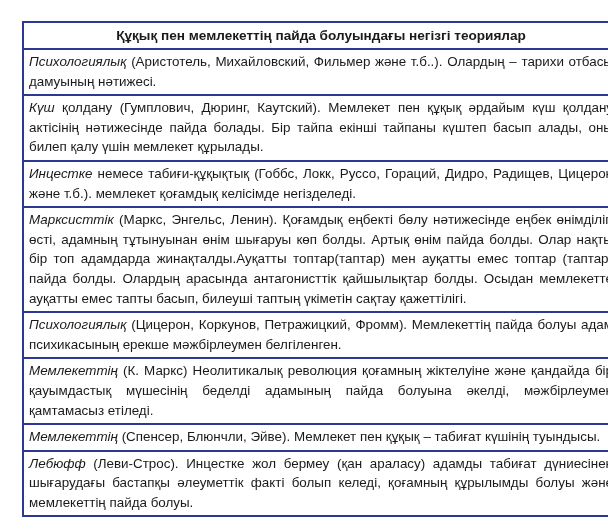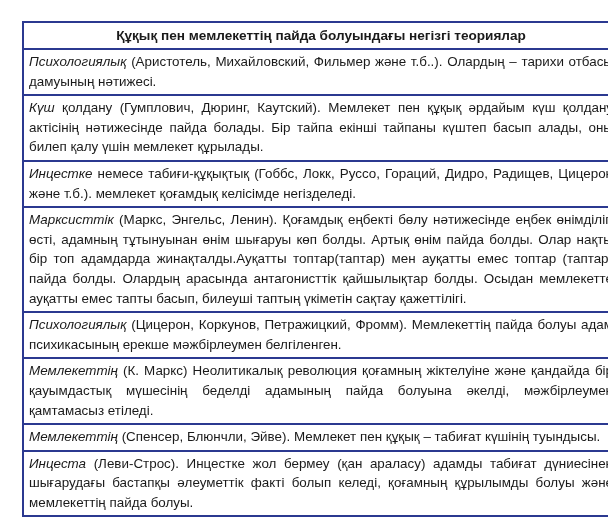--- a/index.html
+++ b/index.html
@@ -19,14 +19,14 @@
 
 <div class="tbl">
   <div class="row head">Құқық пен мемлекеттің пайда болуындағы негізгі теориялар</div>
   <div class="row"><span class="term">Психологиялық</span><span> (Аристотель, Михайловский, Фильмер және т.б..). Олардың  – тарихи отбасы дамуының нәтижесі.</span></div>
   <div class="row"><span class="term">Күш</span><span> қолдану (Гумплович, Дюринг, Каутский). Мемлекет пен құқық әрдайым күш қолдану актісінің нәтижесінде пайда болады. Бір тайпа екінші тайпаны күштеп басып алады, оны билеп қалу үшін мемлекет құрылады.</span></div>
   <div class="row"><span class="term">Инцестке</span><span> немесе табиғи-құқықтық (Гоббс, Локк, Руссо, Гораций, Дидро, Радищев, Цицерон және т.б.). мемлекет қоғамдық келісімде негізделеді.</span></div>
   <div class="row"><span class="term">Марксисттік</span><span> (Маркс, Энгельс, Ленин). Қоғамдық еңбекті бөлу нәтижесінде еңбек өнімділігі өсті, адамның тұтынуынан өнім шығаруы көп болды. Артық өнім пайда болды. Олар нақты бір топ адамдарда жинақталды.Ауқатты топтар(таптар) мен ауқатты емес топтар (таптар) пайда болды. Олардың арасында антагонисттік қайшылықтар болды. Осыдан мемлекетте ауқатты емес тапты басып, билеуші таптың үкіметін сақтау қажеттілігі.</span></div>
   <div class="row"><span class="term">Психологиялық</span><span> (Цицерон, Коркунов, Петражицкий, Фромм). Мемлекеттің пайда болуы адам психикасының ерекше мәжбірлеумен белгіленген.</span></div>
   <div class="row"><span class="term">Мемлекеттің</span><span> (К. Маркс) Неолитикалық революция қоғамның жіктелуіне және қандайда бір қауымдастық мүшесінің беделді адамының пайда болуына әкелді, мәжбірлеумен қамтамасыз етіледі.</span></div>
   <div class="row"><span class="term">Мемлекеттің</span><span> (Спенсер, Блюнчли, Эйве). Мемлекет пен құқық – табиғат күшінің туындысы.</span></div>
-  <div class="row"><span class="term">Инцеста</span><span> (Леви-Строс). Инцестке жол бермеу (қан араласу) адамды табиғат дүниесінен шығарудағы бастапқы әлеуметтік факті болып келеді, қоғамның құрылымды болуы және мемлекеттің пайда болуы.</span></div>
+  <div class="row"><span class="term">Лебюфф</span><span> (Леви-Строс). Инцестке жол бермеу (қан араласу) адамды табиғат дүниесінен шығарудағы бастапқы әлеуметтік факті болып келеді, қоғамның құрылымды болуы және мемлекеттің пайда болуы.</span></div>
 </div>
 
 </body></html>

